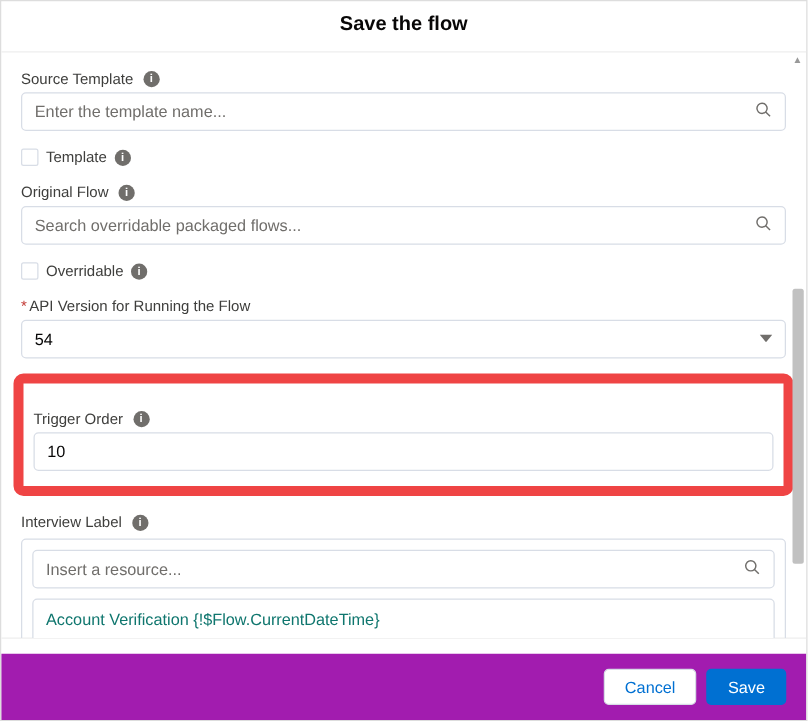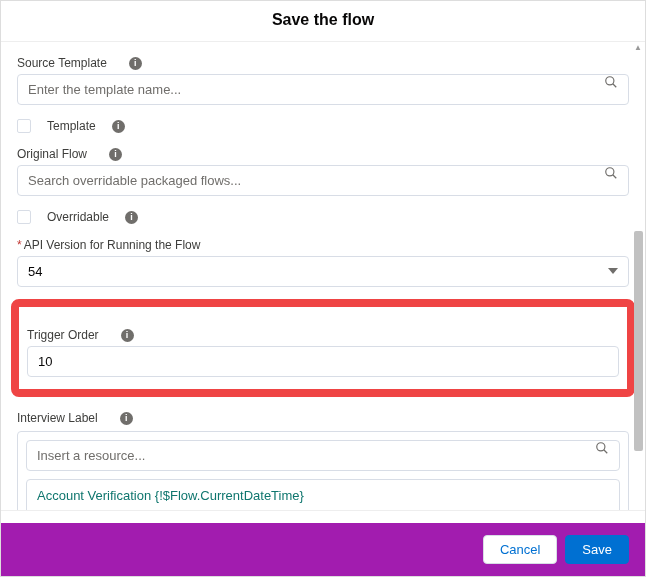--- a/index.html
+++ b/index.html
@@ -32,21 +32,21 @@
     }
     .field-group {
       margin: 14px 0 0 0;
     }
     .field-label {
       font-size: 12px;
       color: #3e3e3c;
       margin-bottom: 4px;
       display: flex;
       align-items: center;
-      gap: 22px;
+      gap: 8px;
     }
     .required {
       color: #c23934;
       margin-right: 2px;
     }
     .info-icon {
       width: 13px;
       height: 13px;
       border-radius: 50%;
       background: #706e6b;
@@ -60,21 +60,21 @@
     }
     .text-input, .select-input, .search-input-wrap {
       width: 100%;
       border: 1px solid #d8dde6;
       border-radius: 4px;
       padding: 7px 10px;
       font-size: 13px;
       color: #080707;
       background: #fff;
       display: flex;
-      align-items: flex-start;
+      align-items: center;
       justify-content: space-between;
     }
     .text-input::placeholder, .search-input::placeholder {
       color: #706e6b;
     }
     .text-input {
       outline: none;
     }
     .search-input-wrap {
       padding: 0;
@@ -95,21 +95,21 @@
     .select-input {
       cursor: pointer;
     }
     .chevron {
       color: #706e6b;
     }
     .chevron svg { width: 10px; height: 10px; }
     .checkbox-row {
       display: flex;
       align-items: center;
-      gap: 16px;
+      gap: 6px;
       margin: 14px 0 0 0;
     }
     .checkbox {
       width: 14px;
       height: 14px;
       border: 1px solid #d8dde6;
       border-radius: 2px;
       background: #fff;
     }
     .checkbox-label {

